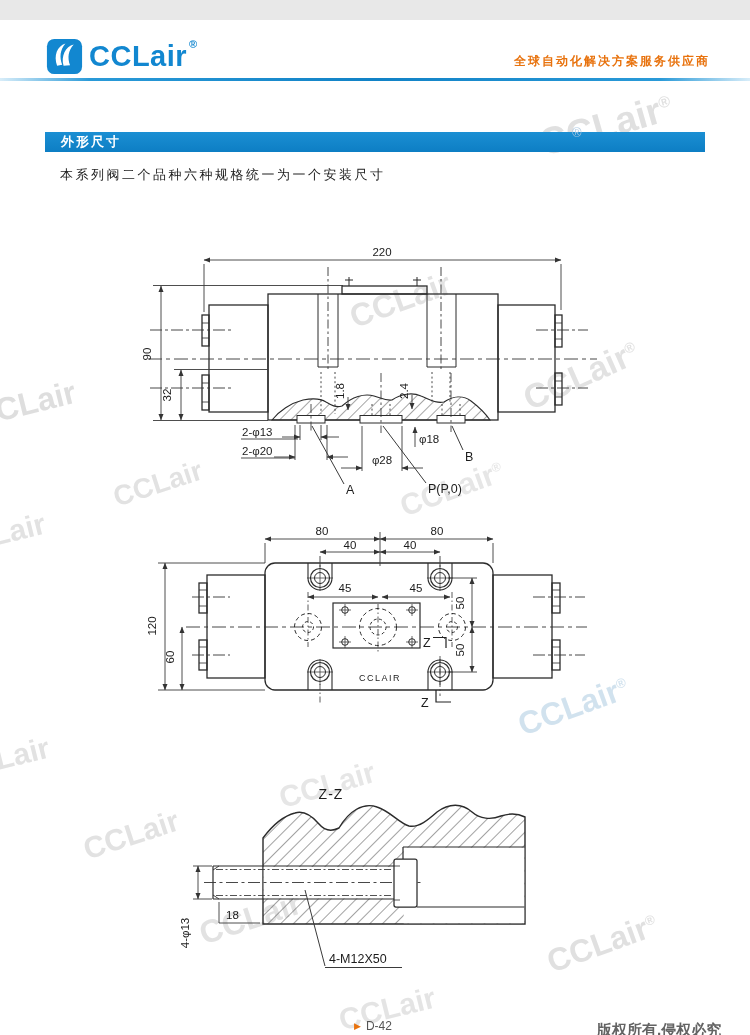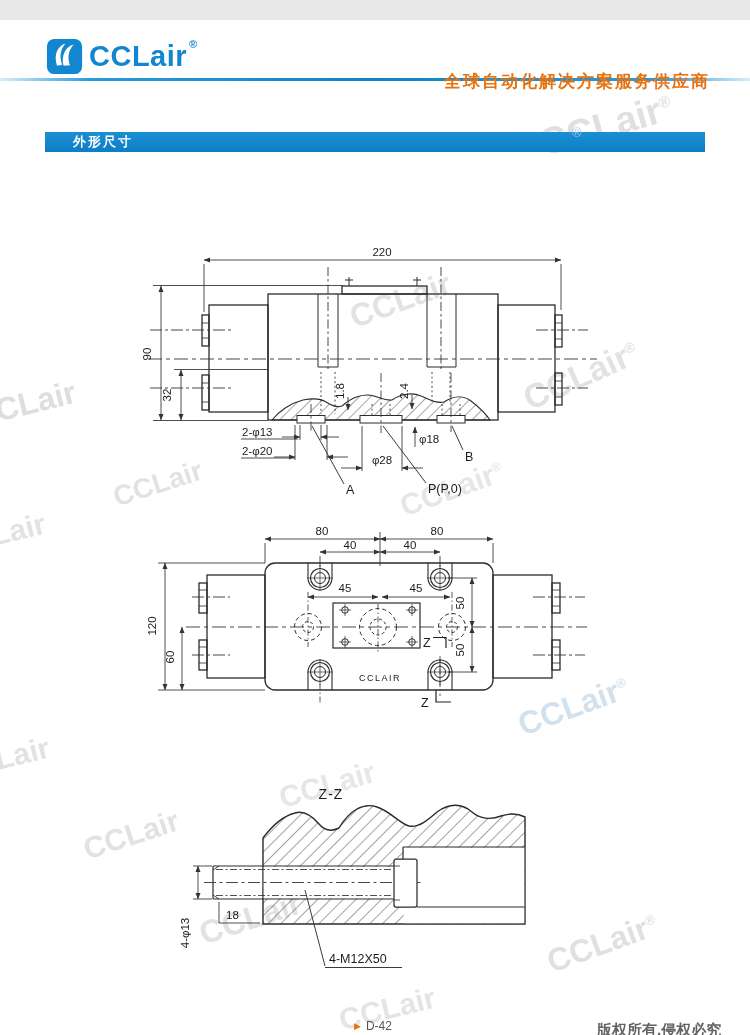--- a/index.html
+++ b/index.html
@@ -3,27 +3,27 @@
 <meta charset="utf-8">
 <style>
   html,body{margin:0;padding:0;background:#e8e8e8;}
   .page{position:relative;width:750px;height:1035px;background:#ffffff;overflow:hidden;
         font-family:"Liberation Sans",sans-serif;margin-top:20px;}
   
   .logo{position:absolute;left:46px;top:16px;height:40px;display:flex;align-items:center;z-index:6;}
   .logo-mark{width:37px;height:37px;}
   .logo-text{color:#1287d0;font-weight:700;font-size:29px;margin-left:6px;letter-spacing:0.5px;}
   .logo-reg{color:#1287d0;font-size:11px;vertical-align:top;position:relative;top:-12px;left:2px;font-weight:700;}
-  .tagline{position:absolute;right:40px;top:50px;color:#e8720d;font-weight:700;font-size:17px;
+  .tagline{position:absolute;right:40px;top:33px;color:#e8720d;font-weight:700;font-size:12px;
            letter-spacing:2px;z-index:6;}
   .header-rule{position:absolute;left:0;top:58px;width:750px;height:3px;
                background:linear-gradient(90deg,#d8edf9 0%,#2a9ad8 12%,#1182c6 50%,#2a9ad8 88%,#d8edf9 100%);}
   .section-banner{position:absolute;left:45px;top:112px;width:660px;height:20px;
                   background:linear-gradient(180deg,#1b8fd3,#0d7ec4);color:#ffffff;
-                  font-size:13px;font-weight:700;line-height:20px;padding-left:28px;
+                  font-size:13px;font-weight:700;line-height:20px;padding-left:16px;
                   letter-spacing:2px;box-sizing:border-box;z-index:4;}
   .banner-reg{position:absolute;left:572px;top:105px;color:rgba(170,200,225,.9);font-size:13px;z-index:5;}
   .subtitle{position:absolute;left:60px;top:146px;font-size:13px;color:#1c1c1c;letter-spacing:2.5px;z-index:6;}
   
   .wm{position:absolute;font-weight:700;color:#a0a0a0;white-space:nowrap;z-index:1;pointer-events:none;}
   .wm .wm-reg{font-size:.42em;vertical-align:super;}
   .wm-blue{color:#8fb8d6;}
   
   svg.drawing{position:absolute;z-index:3;overflow:visible;}
   svg text{font-family:"Liberation Sans",sans-serif;fill:#1c1c1c;}
@@ -50,20 +50,21 @@
     <span class="logo-text">CCLair</span>
     <span class="logo-reg">®</span>
   </div>
   <div class="tagline">全球自动化解决方案服务供应商</div>
   <div class="header-rule"></div>
 
   <div class="section-banner">
     <span>外形尺寸</span>
   </div>
   <div class="banner-reg">®</div>
+  <div class="subtitle">本系列阀二个品种六种规格统一为一个安装尺寸</div>
 
   <div class="wm" style="left:538px;top:84px;font-size:38px;opacity:.32;transform:rotate(-16deg);"><span>CCLair</span><span class="wm-reg">®</span></div>
   <div class="wm" style="left:348px;top:262px;font-size:32px;opacity:.30;transform:rotate(-20deg);"><span>CCLair</span></div>
   <div class="wm" style="left:-28px;top:366px;font-size:32px;opacity:.34;transform:rotate(-14deg);"><span>CCLair</span></div>
   <div class="wm" style="left:112px;top:448px;font-size:28px;opacity:.30;transform:rotate(-18deg);"><span>CCLair</span></div>
   <div class="wm" style="left:-52px;top:498px;font-size:30px;opacity:.30;transform:rotate(-14deg);"><span>CCLair</span></div>
   <div class="wm" style="left:520px;top:336px;font-size:34px;opacity:.30;transform:rotate(-24deg);"><span>CCLair</span><span class="wm-reg">®</span></div>
   <div class="wm" style="left:398px;top:452px;font-size:30px;opacity:.26;transform:rotate(-20deg);"><span>CCLair</span><span class="wm-reg">®</span></div>
   <div class="wm wm-blue" style="left:516px;top:668px;font-size:32px;opacity:.40;transform:rotate(-20deg);"><span>CCLair</span><span class="wm-reg">®</span></div>
   <div class="wm" style="left:-48px;top:722px;font-size:30px;opacity:.30;transform:rotate(-14deg);"><span>CCLair</span></div>

